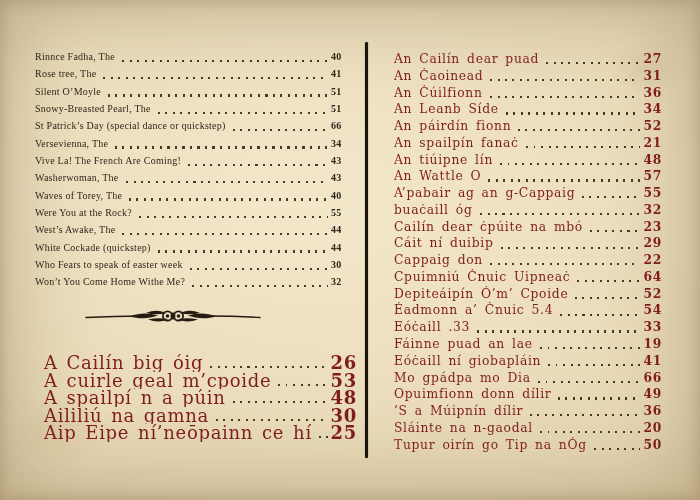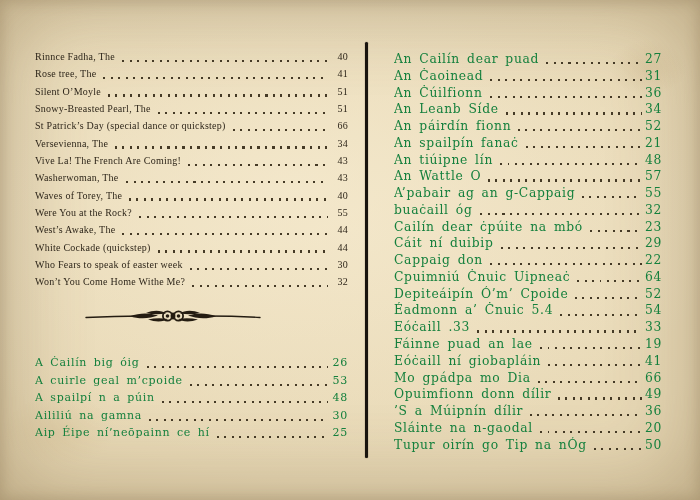--- a/index.html
+++ b/index.html
@@ -23,37 +23,37 @@
   }
 
   .list { position: absolute; }
   #list-english { left: 35px; top: 48px;  width: 313px; font-size: 10px; letter-spacing: 0.25px; }
   #list-english .row { height: 17.35px; line-height: 17.35px; }
 
   .gaelic-text {
     font-family: "DejaVu Serif", serif;
     letter-spacing: 0.7px;
     word-spacing: 2.5px;
-    color: #15803d;
-  }
-  #list-left-gaelic { left: 35px; top: 354px; width: 313px; font-size: 11px; }
+    color: #7f1d1d;
+  }
+  #list-left-gaelic { left: 44px; top: 354px; width: 313px; font-size: 18px; }
   #list-left-gaelic .row { height: 17.6px; line-height: 17.6px; }
 
   #list-right { left: 394px; top: 51px; width: 268px; font-size: 12.3px; }
   #list-right .row { height: 16.78px; line-height: 16.78px; }
 
   .row { display: flex; align-items: flex-end; overflow: hidden; }
   .title { white-space: nowrap; flex: 0 1 auto; overflow: hidden; }
   .leader {
     flex: 1 1 auto; min-width: 5px; height: 2.2px;
     margin: 0 3px 0 7px; align-self: flex-end; margin-bottom: 3.5px;
     background-image: repeating-linear-gradient(90deg,
       #453a26 0px, #453a26 2px, rgba(0,0,0,0) 2px, rgba(0,0,0,0) 7.5px);
   }
-  .pagenum { flex: 0 0 auto; min-width: 17px; text-align: right; white-space: nowrap; }
+  .pagenum { flex: 0 0 auto; min-width: 17px; text-align: left; white-space: nowrap; font-weight: bold; }
 
   .column-divider {
     position: absolute; left: 365px; top: 42px;
     width: 3px; height: 416px;
     background: #19140e; border-radius: 2px;
     box-shadow: 0 0 1px rgba(25,20,14,0.8);
   }
 
   .ornament { position: absolute; left: 84px; top: 303px; width: 178px; height: 26px; }
   .ornament svg { display: block; width: 100%; height: 100%; }

